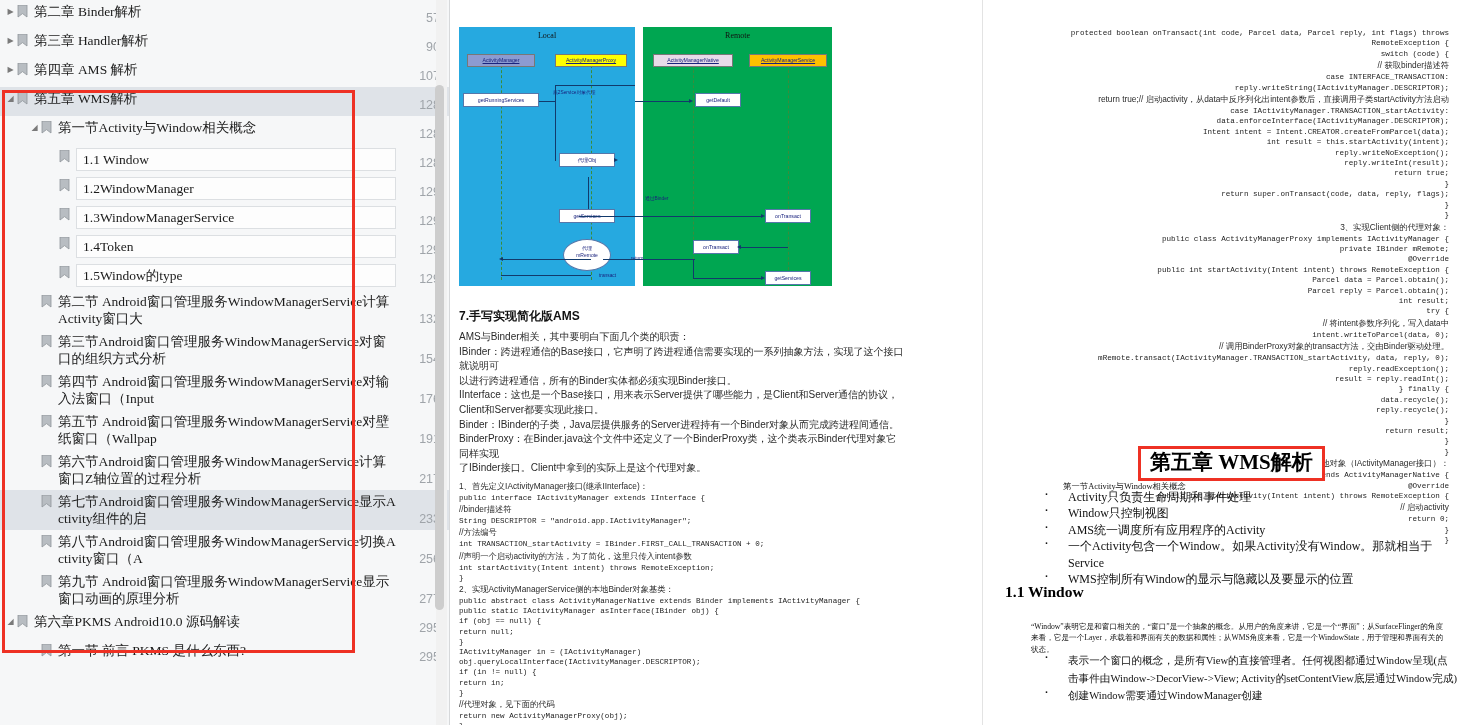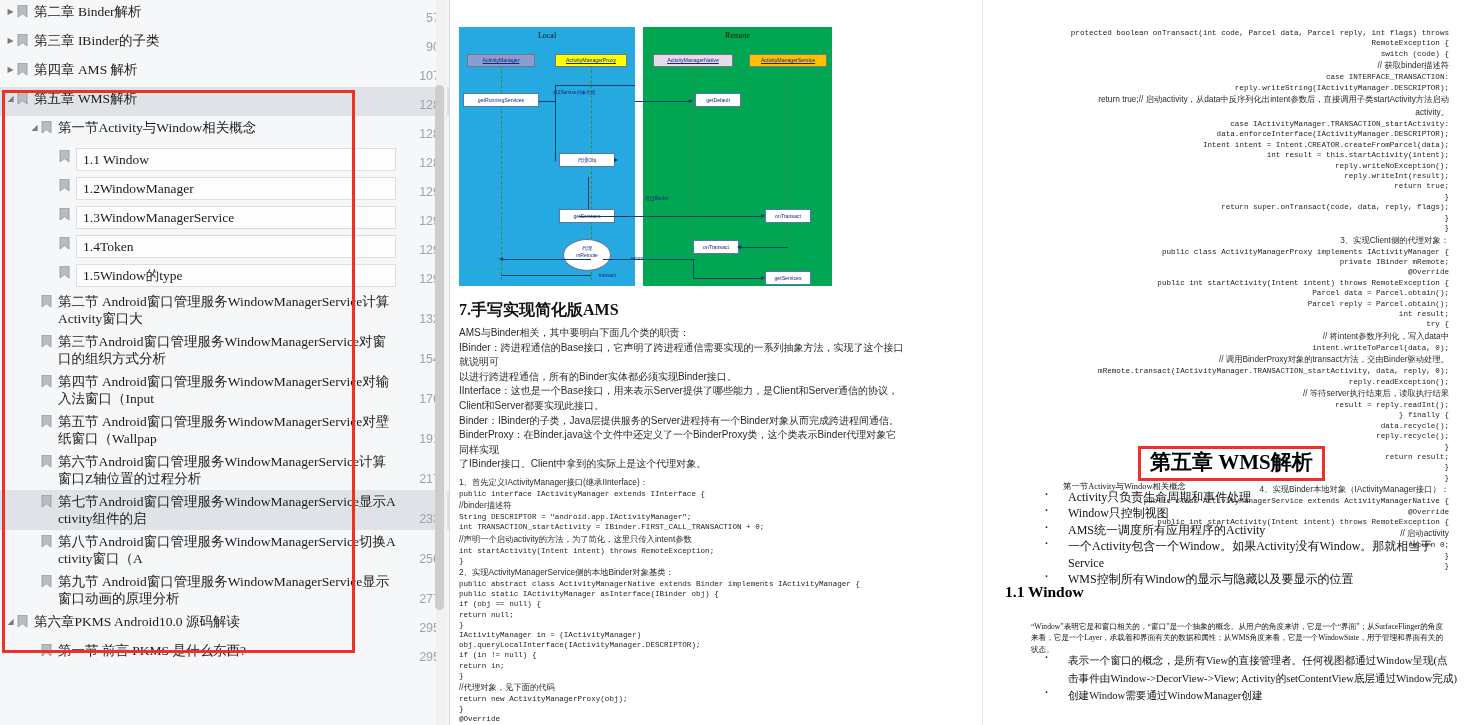--- a/index.html
+++ b/index.html
@@ -160,22 +160,22 @@
   .ellipse {
     position: absolute;
     border: 1px solid #5577aa; border-radius: 50%;
     background: #fff; color: #1a237e;
     font-size: 5px; line-height: 7px; text-align: center;
     padding-top: 5px;
   }
 
   
   .doc-h2 {
-    font-family: Liberation Serif, serif;
-    font-weight: bold; font-size: 16px; color: #111;
+    font-family: Liberation Sans, sans-serif;
+    font-weight: bold; font-size: 12px; color: #111; margin-top: 8px;
   }
   .doc-p {
     font-family: "Liberation Sans", sans-serif;
     font-size: 10px; line-height: 14.6px; color: #2a2a2a;
   }
   .code {
     font-family: "Liberation Mono", monospace;
     font-size: 7.6px; line-height: 10.2px; color: #1d1d1d;
     white-space: pre-wrap; word-break: break-word;
   }
@@ -251,21 +251,21 @@
           <div class="lbl">第二章 Binder解析</div>
           <div class="pg">57</div>
         </div>
         <div class="toc-row lvl0">
           <div class="twisty">▶</div>
           <div class="bm">
             <svg width="11" height="13" viewBox="0 0 11 13">
               <path d="M1 0 H10 V12 L5.5 8.6 L1 12 Z" fill="#b8bdc2" stroke="#8f959b" stroke-width="0.8"></path>
             </svg>
           </div>
-          <div class="lbl">第三章 IBinder的子类</div>
+          <div class="lbl">第三章 Handler解析</div>
           <div class="pg">90</div>
         </div>
         <div class="toc-row lvl0">
           <div class="twisty">▶</div>
           <div class="bm">
             <svg width="11" height="13" viewBox="0 0 11 13">
               <path d="M1 0 H10 V12 L5.5 8.6 L1 12 Z" fill="#b8bdc2" stroke="#8f959b" stroke-width="0.8"></path>
             </svg>
           </div>
           <div class="lbl">第四章 AMS 解析</div>
@@ -517,20 +517,21 @@
         <div class="doc-p">IInterface：这也是一个Base接口，用来表示Server提供了哪些能力，是Client和Server通信的协议，Client和Server都要实现此接口。</div>
         <div class="doc-p">Binder：IBinder的子类，Java层提供服务的Server进程持有一个Binder对象从而完成跨进程间通信。</div>
         <div class="doc-p">BinderProxy：在Binder.java这个文件中还定义了一个BinderProxy类，这个类表示Binder代理对象它同样实现</div>
         <div class="doc-p">了IBinder接口。Client中拿到的实际上是这个代理对象。</div>
 
         <div id="left-code">
           <div class="cmt">1、首先定义IActivityManager接口(继承IInterface)：</div>
           <div class="code">public interface IActivityManager extends IInterface {</div>
           <div class="cmt">//binder描述符</div>
           <div class="code">String DESCRIPTOR = "android.app.IActivityManager";</div>
+          <div class="cmt">//方法编号</div>
           <div class="code">int TRANSACTION_startActivity = IBinder.FIRST_CALL_TRANSACTION + 0;</div>
           <div class="cmt">//声明一个启动activity的方法，为了简化，这里只传入intent参数</div>
           <div class="code">int startActivity(Intent intent) throws RemoteException;
 }</div>
           <div class="cmt">2、实现ActivityManagerService侧的本地Binder对象基类：</div>
           <div class="code">public abstract class ActivityManagerNative extends Binder implements IActivityManager {
 public static IActivityManager asInterface(IBinder obj) {
 if (obj == null) {
 return null;
 }
@@ -553,21 +554,20 @@
 
     <div class="page" id="page-right">
       <div id="right-body">
         <div class="code">protected boolean onTransact(int code, Parcel data, Parcel reply, int flags) throws
 RemoteException {
 switch (code) {</div>
         <div class="cmt">// 获取binder描述符</div>
         <div class="code">case INTERFACE_TRANSACTION:
 reply.writeString(IActivityManager.DESCRIPTOR);</div>
         <div class="cmt">return true;// 启动activity，从data中反序列化出intent参数后，直接调用子类startActivity方法启动</div>
-        <div class="cmt">activity。</div>
         <div class="code">case IActivityManager.TRANSACTION_startActivity:
 data.enforceInterface(IActivityManager.DESCRIPTOR);
 Intent intent = Intent.CREATOR.createFromParcel(data);
 int result = this.startActivity(intent);
 reply.writeNoException();
 reply.writeInt(result);
 return true;
 }
 return super.onTransact(code, data, reply, flags);
 }
@@ -579,21 +579,20 @@
 public int startActivity(Intent intent) throws RemoteException {
 Parcel data = Parcel.obtain();
 Parcel reply = Parcel.obtain();
 int result;
 try {</div>
         <div class="cmt">// 将intent参数序列化，写入data中</div>
         <div class="code">intent.writeToParcel(data, 0);</div>
         <div class="cmt">// 调用BinderProxy对象的transact方法，交由Binder驱动处理。</div>
         <div class="code">mRemote.transact(IActivityManager.TRANSACTION_startActivity, data, reply, 0);
 reply.readException();</div>
-        <div class="cmt">// 等待server执行结束后，读取执行结果</div>
         <div class="code">result = reply.readInt();
 } finally {
 data.recycle();
 reply.recycle();
 }
 return result;
 }
 }</div>
         <div class="cmt">4、实现Binder本地对象（IActivityManager接口）：</div>
         <div class="code">public class ActivityManagerService extends ActivityManagerNative {

